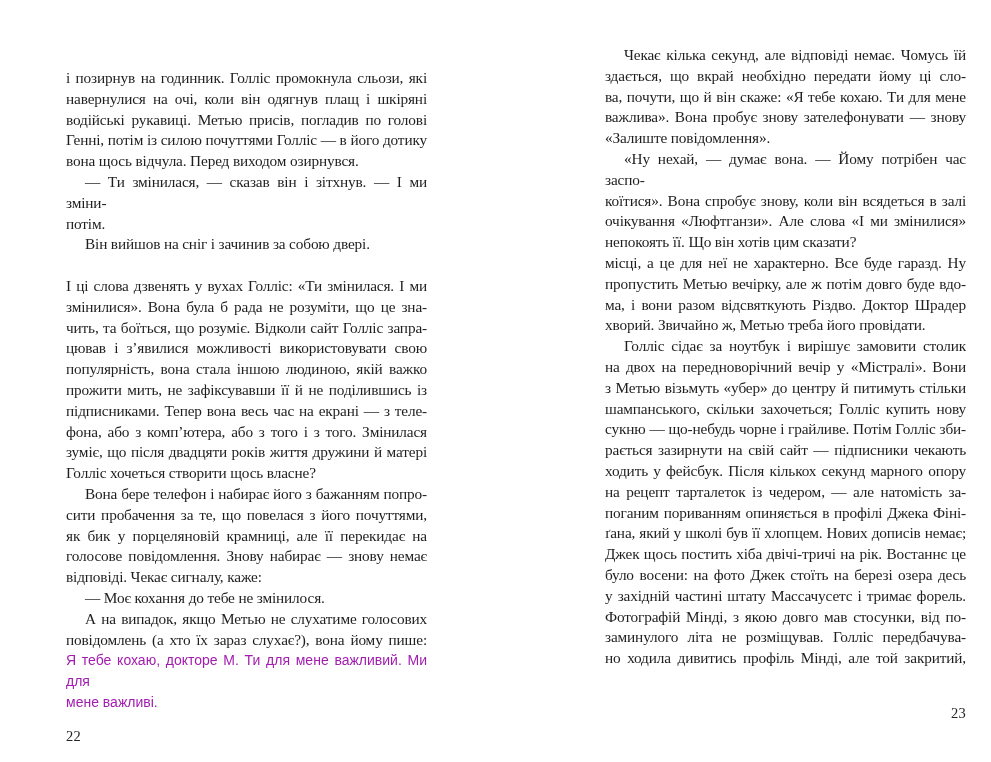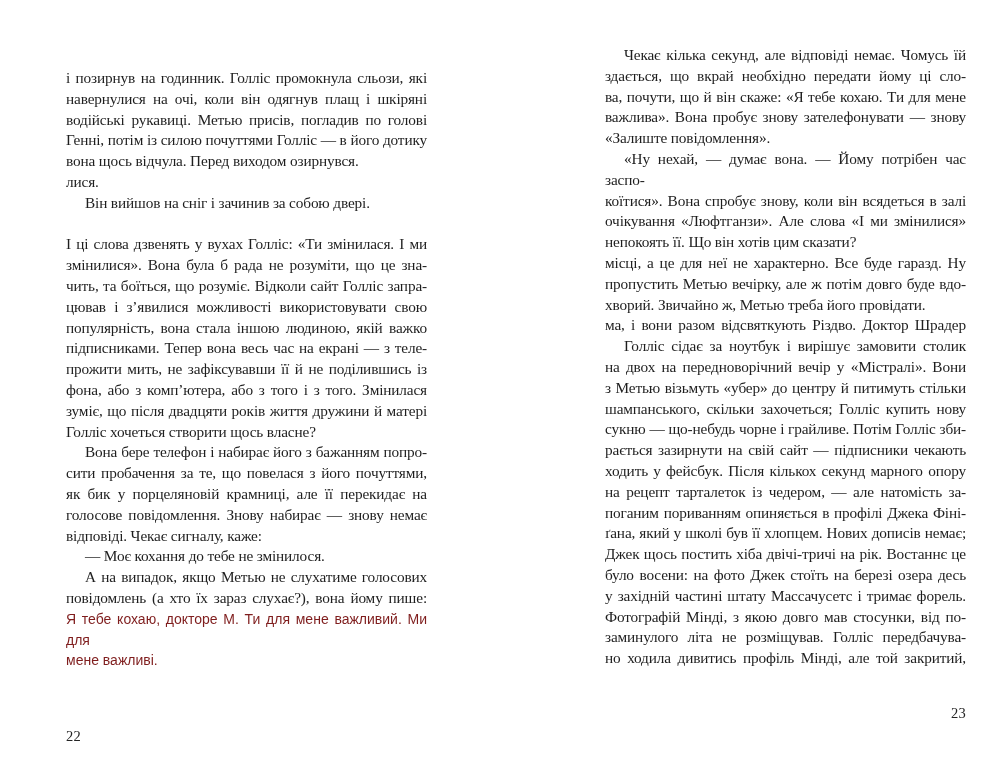--- a/index.html
+++ b/index.html
@@ -32,21 +32,21 @@
     text-align: justify;
     text-align-last: justify;
     text-justify: inter-word;
   }
   .line.end { text-align-last: left; }
   .line.first-indent { text-indent: 19px; }
   .line.sans {
     font-family: "Liberation Sans", "DejaVu Sans", sans-serif;
     font-size: 14px;
     letter-spacing: 0;
-    color: #7f1d1d;
+    color: #a21caf;
   }
   .spacer { height: 20.8px; }
   .pagenum {
     position: absolute;
     top: 660px;
     font-size: 14.5px;
     letter-spacing: 0.2px;
     color: #242424;
   }
   #page-left  .pagenum { left: 0; text-align: right; }
@@ -58,34 +58,35 @@
 <div id="spread">
     <div class="page" id="page-left">
       <div class="para">
         <div class="line">і позирнув на годинник. Голліс промокнула сльози, які</div>
         <div class="line">навернулися на очі, коли він одягнув плащ і шкіряні</div>
         <div class="line">водійські рукавиці. Метью присів, погладив по голові</div>
         <div class="line">Генні, потім із силою почуттями Голліс — в його дотику</div>
         <div class="line end">вона щось відчула. Перед виходом озирнувся.</div>
       </div>
       <div class="para">
-        <div class="line end">лися.</div>
+        <div class="line first-indent">— Ти змінилася, — сказав він і зітхнув. — І ми зміни-</div>
+        <div class="line end">потім.</div>
       </div>
       <div class="para">
         <div class="line first-indent end">Він вийшов на сніг і зачинив за собою двері.</div>
       </div>
       <div class="spacer"></div>
       <div class="para">
         <div class="line">І ці слова дзвенять у вухах Голліс: «Ти змінилася. І ми</div>
         <div class="line">змінилися». Вона була б рада не розуміти, що це зна-</div>
         <div class="line">чить, та боїться, що розуміє. Відколи сайт Голліс запра-</div>
         <div class="line">цював і з’явилися можливості використовувати свою</div>
         <div class="line">популярність, вона стала іншою людиною, якій важко</div>
+        <div class="line">прожити мить, не зафіксувавши її й не поділившись із</div>
         <div class="line">підписниками. Тепер вона весь час на екрані — з теле-</div>
-        <div class="line">прожити мить, не зафіксувавши її й не поділившись із</div>
         <div class="line">фона, або з комп’ютера, або з того і з того. Змінилася</div>
         <div class="line">зуміє, що після двадцяти років життя дружини й матері</div>
         <div class="line end">Голліс хочеться створити щось власне?</div>
       </div>
       <div class="para">
         <div class="line first-indent">Вона бере телефон і набирає його з бажанням попро-</div>
         <div class="line">сити пробачення за те, що повелася з його почуттями,</div>
         <div class="line">як бик у порцеляновій крамниці, але її перекидає на</div>
         <div class="line">голосове повідомлення. Знову набирає — знову немає</div>
         <div class="line end">відповіді. Чекає сигналу, каже:</div>
@@ -111,22 +112,22 @@
       </div>
       <div class="para">
         <div class="line first-indent">«Ну нехай, — думає вона. — Йому потрібен час заспо-</div>
         <div class="line">коїтися». Вона спробує знову, коли він всядеться в залі</div>
         <div class="line">очікування «Люфтганзи». Але слова «І ми змінилися»</div>
         <div class="line end">непокоять її. Що він хотів цим сказати?</div>
       </div>
       <div class="para">
         <div class="line">місці, а це для неї не характерно. Все буде гаразд. Ну</div>
         <div class="line">пропустить Метью вечірку, але ж потім довго буде вдо-</div>
+        <div class="line">ма, і вони разом відсвяткують Різдво. Доктор Шрадер</div>
         <div class="line end">хворий. Звичайно ж, Метью треба його провідати.</div>
-        <div class="line">ма, і вони разом відсвяткують Різдво. Доктор Шрадер</div>
       </div>
       <div class="para">
         <div class="line first-indent">Голліс сідає за ноутбук і вирішує замовити столик</div>
         <div class="line">на двох на передноворічний вечір у «Містралі». Вони</div>
         <div class="line">з Метью візьмуть «убер» до центру й питимуть стільки</div>
         <div class="line">шампанського, скільки захочеться; Голліс купить нову</div>
         <div class="line">сукню — що-небудь чорне і грайливе. Потім Голліс зби-</div>
         <div class="line">рається зазирнути на свій сайт — підписники чекають</div>
         <div class="line">ходить у фейсбук. Після кількох секунд марного опору</div>
         <div class="line">на рецепт тарталеток із чедером, — але натомість за-</div>

